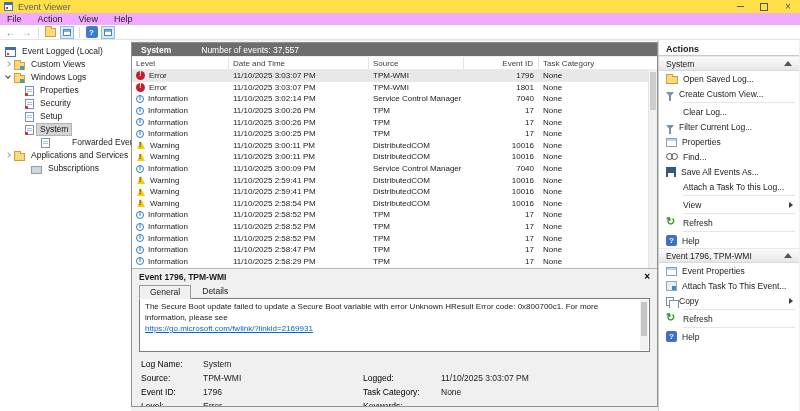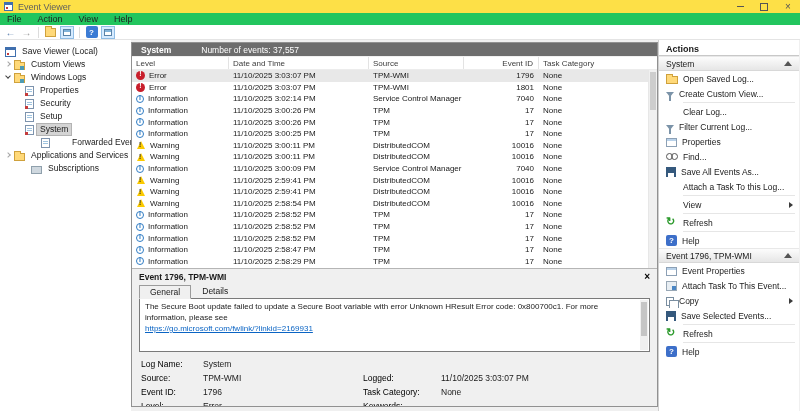--- a/index.html
+++ b/index.html
@@ -13,21 +13,21 @@
   .app-icon::after { content:""; position:absolute; left:1px; bottom:1px; width:2px; height:2px; background:#c53b3b; }
   .tb-title { margin-left:5px; color:#5f5f5f; font-size:9px; }
   .win-controls { margin-left:auto; display:flex; align-items:center; gap:0; }
   .wc { width:24px; height:13px; display:flex; align-items:center; justify-content:center; color:#555; }
   .wc-min::after { content:""; width:7px; border-bottom:1px solid #555; }
   .wc-restore::after { content:""; width:6px; height:6px; border:1px solid #555; }
   .wc-close { font-size:10px; line-height:10px; }
   .wc-close::after { content:"\00D7"; }
 
   
-  .menubar { height:12px; display:flex; align-items:center; gap:16px; padding-left:7px; font-size:9px; color:#222; background:#22c55e; }
+  .menubar { height:12px; display:flex; align-items:center; gap:16px; padding-left:7px; font-size:9px; color:#222; background:#f0abfc; }
   .menu-item { line-height:12px; }
 
   
   .toolbar { height:15px; display:flex; align-items:center; padding-left:4px; gap:3px; background:#fff; border-bottom:1px solid #e4e4e4; }
   .tb-sep { width:1px; height:11px; background:#dcdcdc; margin:0 2px; }
   .tb-btn { height:13px; min-width:13px; display:flex; align-items:center; justify-content:center; }
   .tb-back::after { content:"\2190"; color:#5b7fae; font-weight:bold; font-size:10px; }
   .tb-fwd::after { content:"\2192"; color:#9a9a9a; font-weight:bold; font-size:10px; }
   .tb-export { width:11px; height:9px; background:#ffd979; border:1px solid #cfa13c; position:relative; }
   .tb-export::before { content:""; position:absolute; left:-1px; top:-3px; width:5px; height:2px; background:#ffd979; border:1px solid #cfa13c; border-bottom:none; }
@@ -170,21 +170,21 @@
   <span class="tb-toggle">
       <span class="mini-win"></span>
     </span>
 </div>
 
 <div class="main">
 
   <div class="tree-panel" id="tree">
       <div class="tree-item" style="padding-left: 4px;">
         <span class="ti ti-event-viewer"></span>
-        <span class="tree-label">Save Viewer (Local)</span>
+        <span class="tree-label">Event Logged (Local)</span>
       </div>
       <div class="tree-item" style="padding-left: 4px;">
         <span class="chev chev-closed"></span>
         <span class="ti ti-folder-custom"></span>
         <span class="tree-label">Custom Views</span>
       </div>
       <div class="tree-item" style="padding-left: 4px;">
         <span class="chev chev-open"></span>
         <span class="ti ti-folder-custom"></span>
         <span class="tree-label">Windows Logs</span>
@@ -520,24 +520,20 @@
         </div>
         <div class="action-item">
           <span class="ai-icon ic-task"></span>
           <span class="ai-label">Attach Task To This Event...</span>
         </div>
         <div class="action-item">
           <span class="ai-icon ic-copy"></span>
           <span class="ai-label">Copy</span>
           <span class="sub-arrow"></span>
         </div>
-        <div class="action-item">
-          <span class="ai-icon ic-save"></span>
-          <span class="ai-label">Save Selected Events...</span>
-        </div>
         <div class="action-sep"></div>
         <div class="action-item">
           <span class="ai-icon ic-refresh"></span>
           <span class="ai-label">Refresh</span>
         </div>
         <div class="action-sep"></div>
         <div class="action-item">
           <span class="ai-icon ic-help"></span>
           <span class="ai-label">Help</span>
         </div>

